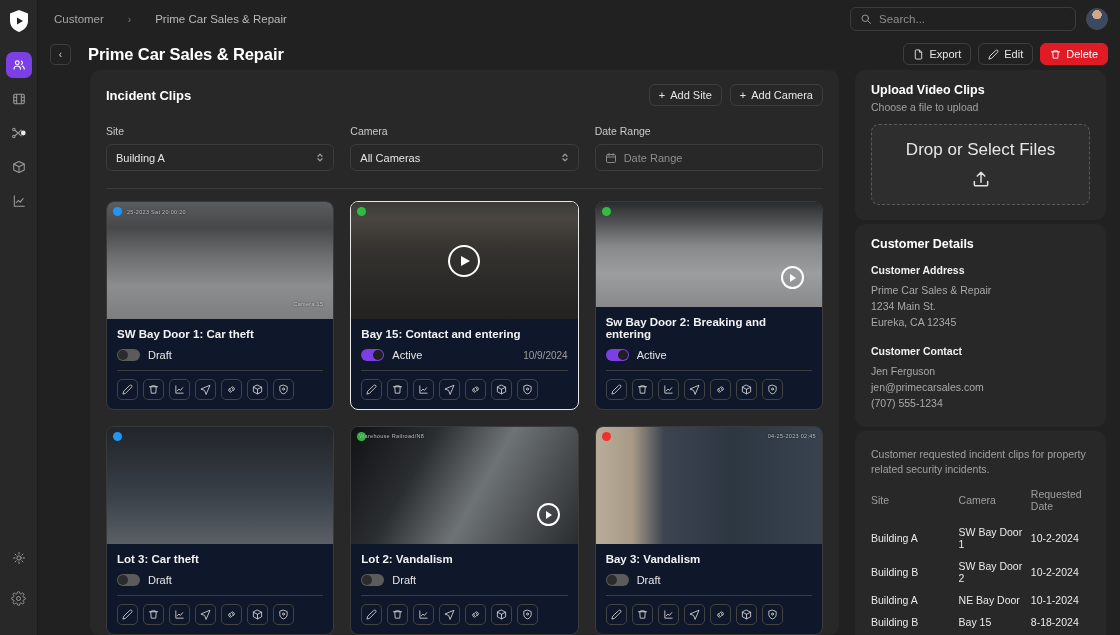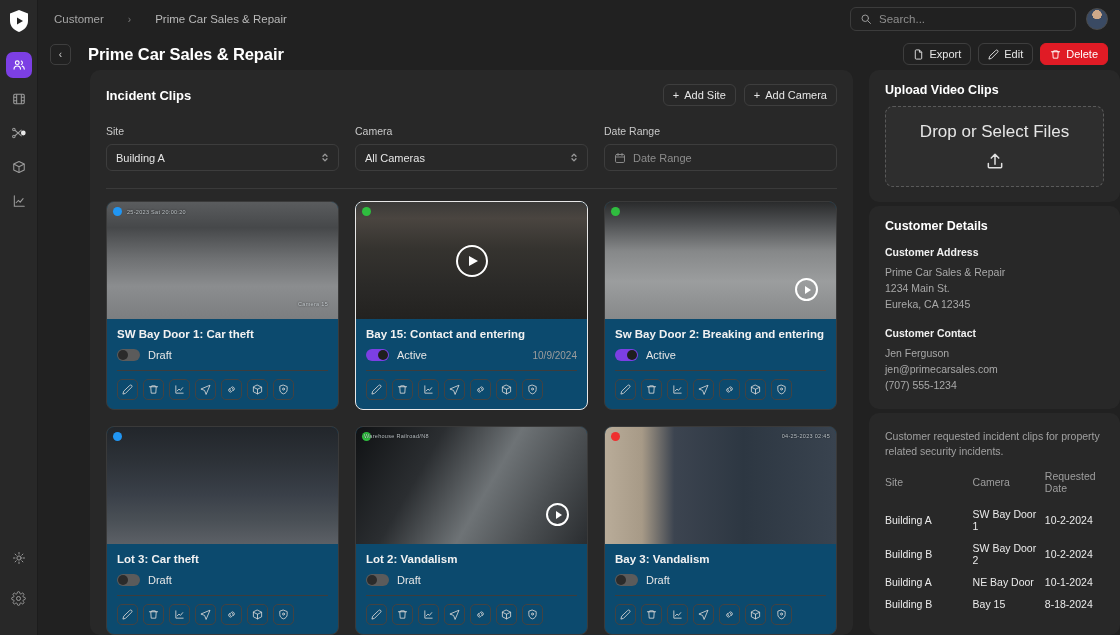--- a/index.html
+++ b/index.html
@@ -72,21 +72,21 @@
   .btn {
     height: 22px; border-radius: 6px; border: 1px solid #3e3e3e;
     display: flex; align-items: center; gap: 5px; padding: 0 9px;
     font-size: 11px; color: #e6e6e6; background: transparent; white-space: nowrap;
   }
   .btn.danger { background: #e01b25; border-color: #e01b25; color: #fff; }
 
   
   .body {
     flex: 1; display: flex; gap: 16px;
-    padding: 0 0 0 52px; overflow: hidden;
+    padding: 0 14px 0 52px; overflow: hidden;
   }
   .col-main { flex: 1; min-width: 0; display: flex; flex-direction: column; }
   .col-side { width: 251px; flex: 0 0 251px; display: flex; flex-direction: column; gap: 4px; }
 
   .panel { background: #282828; border-radius: 10px; }
 
   
   .clips-panel { padding: 14px 16px 0 16px; flex: 1; overflow: hidden; display: flex; flex-direction: column; }
   .clips-head { display: flex; align-items: center; }
   .clips-title { font-size: 13px; font-weight: bold; }
@@ -104,21 +104,21 @@
   .datebox { color: #8d8d8d; gap: 7px; }
 
   .divider { height: 1px; background: #3a3a3a; margin: 17px 0 0 0; }
 
   .cards {
     margin-top: 12px; flex: 1; overflow: hidden;
     display: grid; grid-template-columns: repeat(3, 1fr); gap: 16px;
     align-content: start;
   }
   .card {
-    background: #0c4a6e; border-radius: 8px; border: 1px solid #3a3a3a;
+    background: #0f172a; border-radius: 8px; border: 1px solid #3a3a3a;
     overflow: hidden; display: flex; flex-direction: column;
   }
   .card.selected { border-color: #e8e8e8; }
   .thumb { position: relative; height: 134px; overflow: hidden; }
   .thumb-art { position: absolute; inset: 0; }
   .dot {
     position: absolute; left: 6px; top: 5px;
     width: 9px; height: 9px; border-radius: 50%;
   }
   .dot.blue { background: #2196f3; }
@@ -729,20 +729,21 @@
               </div>
             </div>
           </div>
       </div>
     </div>
 
     <div class="col-side">
 
       <div class="panel side-pad">
         <div class="side-title">Upload Video Clips</div>
+        <div class="side-sub">Choose a file to upload</div>
         <div class="drop">
           <div class="drop-text">Drop or Select Files</div>
           <span>
             <svg width="20" height="20" viewBox="0 0 24 24" fill="none" stroke="#e0e0e0" stroke-width="1.8" stroke-linecap="round" stroke-linejoin="round">
               <path d="M12 16V4M7.5 8.5 12 4l4.5 4.5"></path>
                 <path d="M4 15v4a1 1 0 0 0 1 1h14a1 1 0 0 0 1-1v-4"></path>
             </svg>
           </span>
         </div>
       </div>

